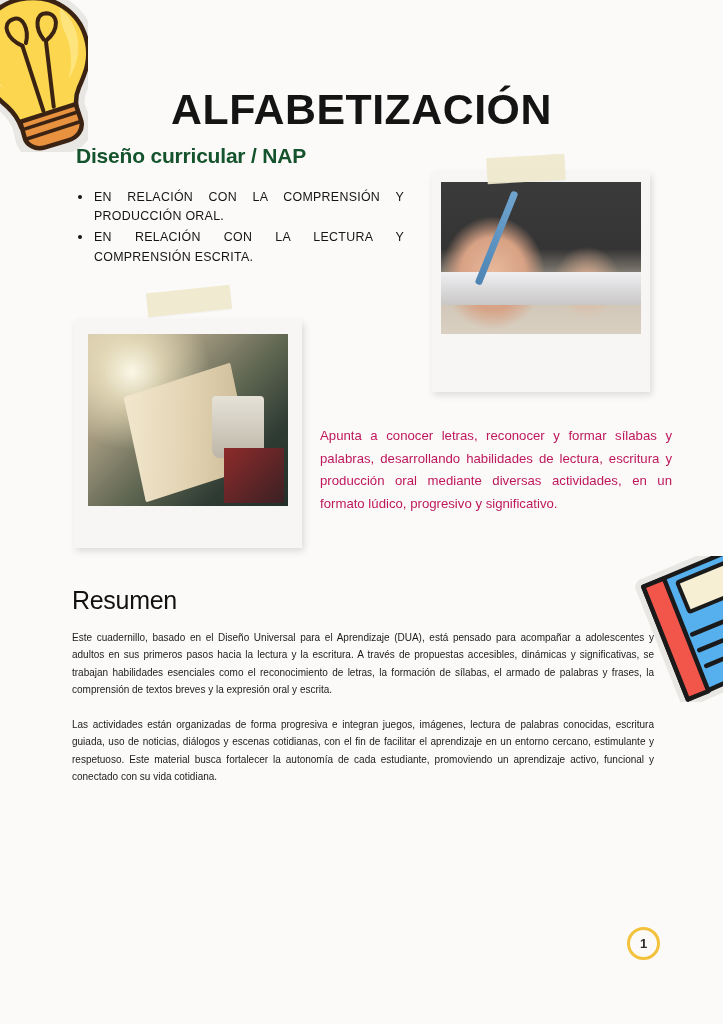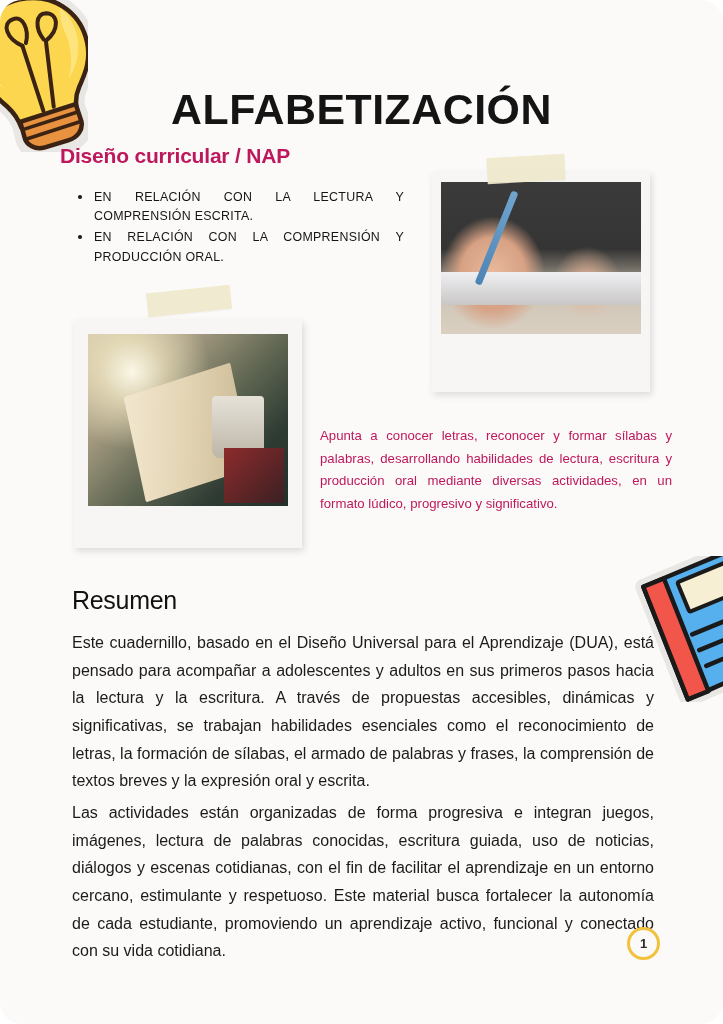--- a/index.html
+++ b/index.html
@@ -7,21 +7,20 @@
   html, body {
     width: 723px; height: 1024px;
     background: #ffffff;
     font-family: "Liberation Sans", sans-serif;
   }
   .page {
     position: relative;
     width: 723px; height: 1024px;
     background: #FBFAF8;
     overflow: hidden;
-    border-radius: 22px;
   }
 
   
   .bulb-sticker {
     position: absolute;
     left: -22px; top: -8px;
     width: 110px; height: 160px;
     z-index: 5;
   }
   .bulb-sticker svg { width: 100%; height: 100%; display: block; }
@@ -34,24 +33,24 @@
     font-size: 42px;
     font-weight: 700;
     letter-spacing: 0.5px;
     color: #141414;
     z-index: 6;
     font-family: "Liberation Sans", sans-serif;
     transform: scaleX(1.02);
   }
   .doc-subtitle {
     position: absolute;
-    left: 60px; top: 144px;
+    left: 76px; top: 144px;
     font-size: 21px;
     font-weight: 700;
-    color: #be185d;
+    color: #14532d;
     letter-spacing: -0.2px;
     z-index: 6;
   }
 
   
   .nap-list {
     position: absolute;
     left: 74px; top: 188px;
     width: 330px;
     list-style: none;
@@ -181,27 +180,27 @@
     letter-spacing: -0.3px;
     z-index: 6;
   }
   .resumen-body {
     position: absolute;
     left: 72px; top: 629px;
     width: 582px;
     z-index: 4;
   }
   .resumen-body p {
-    font-size: 16px;
+    font-size: 10px;
     line-height: 1.73;
     color: #1B1B1B;
     text-align: justify;
     text-justify: inter-word;
   }
-  .resumen-body p + p { margin-top: 4px; }
+  .resumen-body p + p { margin-top: 18px; }
 
   
   .book-sticker {
     position: absolute;
     right: -34px; top: 556px;
     width: 128px; height: 146px;
     z-index: 5;
   }
   .book-sticker svg { width: 100%; height: 100%; display: block; }
 
@@ -242,22 +241,22 @@
         <path d="M48 52 C34 42 32 26 44 24 C55 22 58 38 52 50" fill="none" stroke="#3B2314" stroke-width="4" stroke-linecap="round"></path>
         <path d="M72 52 C88 44 90 28 78 25 C67 23 64 38 70 50" fill="none" stroke="#3B2314" stroke-width="4" stroke-linecap="round"></path>
       </g>
     </svg>
   </div>
 
   <h1 class="doc-title">ALFABETIZACIÓN</h1>
   <h2 class="doc-subtitle">Diseño curricular / NAP</h2>
 
   <ul class="nap-list">
+    <li>EN RELACIÓN CON LA COMPRENSIÓN Y PRODUCCIÓN ORAL.</li>
     <li>EN RELACIÓN CON LA LECTURA Y COMPRENSIÓN ESCRITA.</li>
-    <li>EN RELACIÓN CON LA COMPRENSIÓN Y PRODUCCIÓN ORAL.</li>
   </ul>
 
   <div class="tape" id="tape-writing"></div>
   <div class="polaroid" id="polaroid-writing">
     <div class="photo">
       <div class="art-writing">
         <div class="paper"></div>
       </div>
     </div>
   </div>

